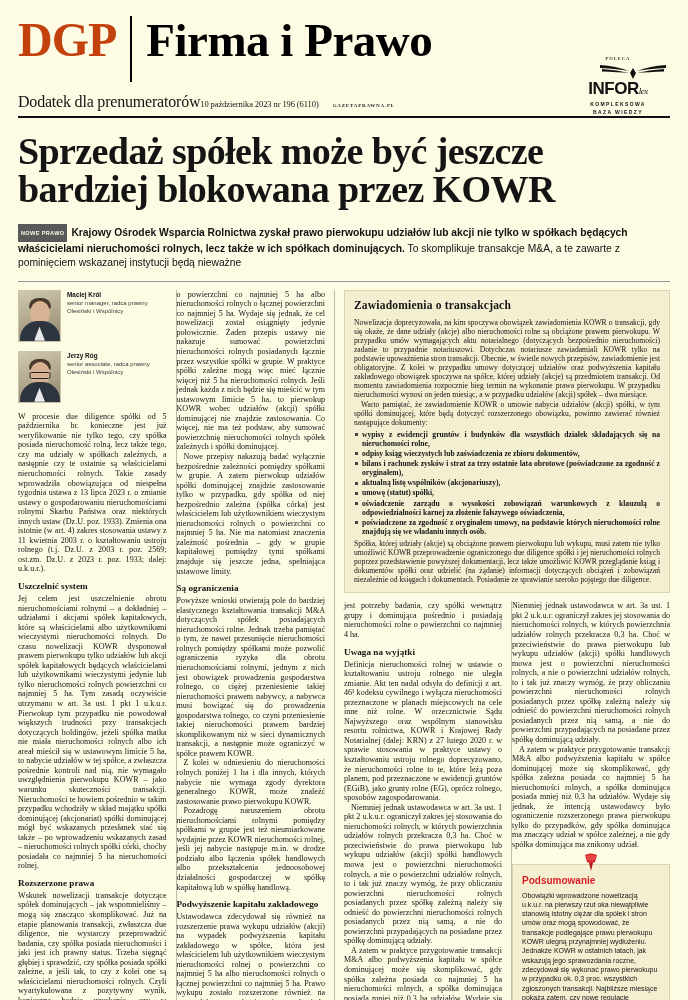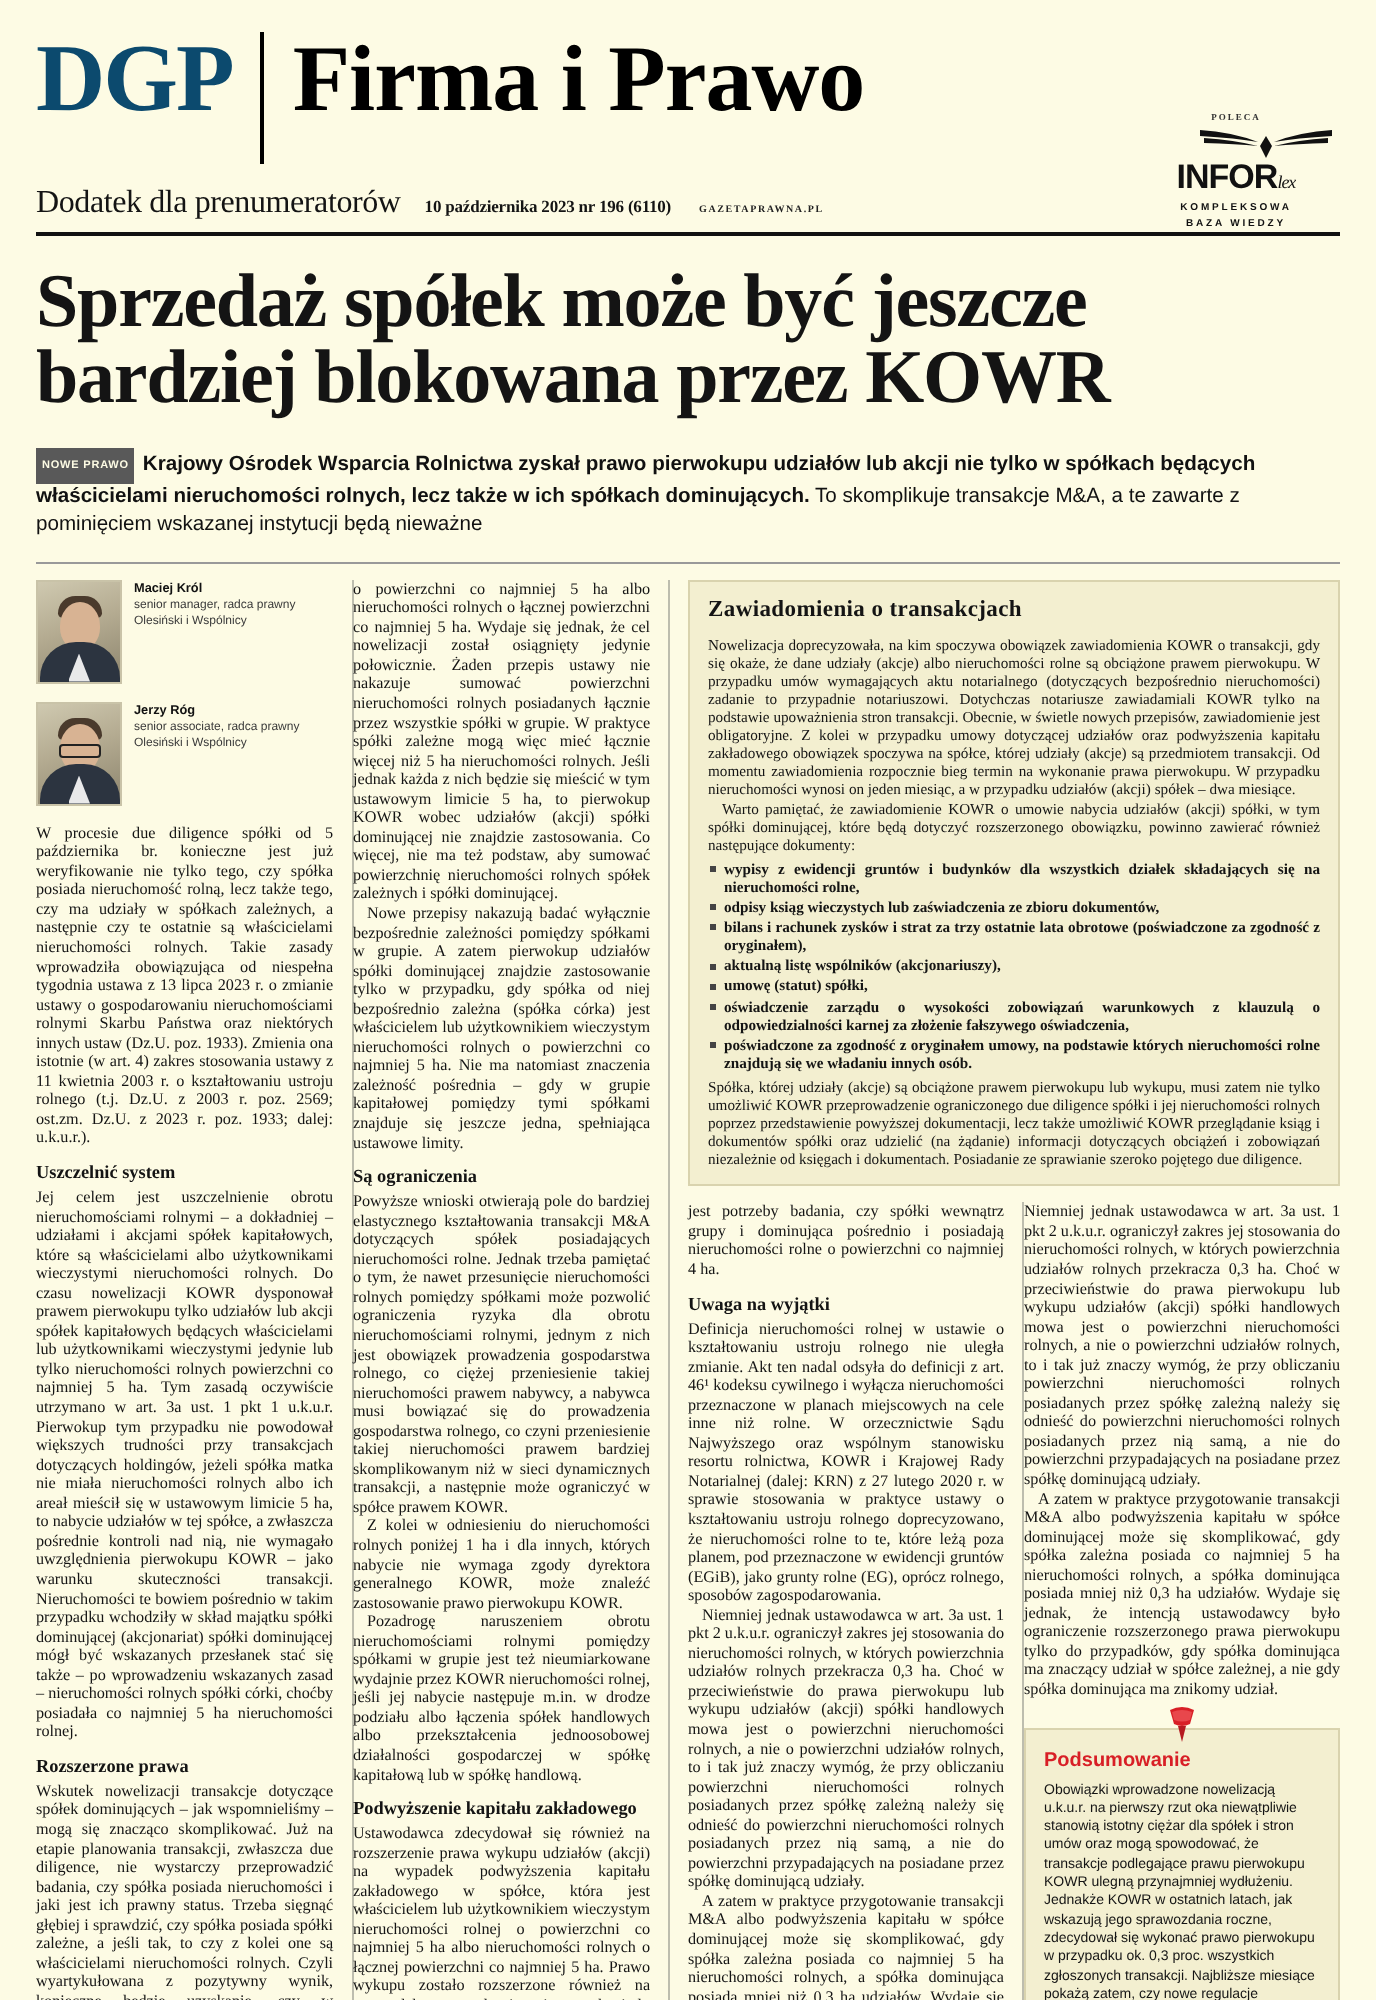--- a/index.html
+++ b/index.html
@@ -12,34 +12,34 @@
     position:relative;
   }
   .page{width:688px;height:1000px;position:relative;box-sizing:border-box;padding:0 18px;}
 
   
   .masthead{position:relative;height:118px;}
   .logo-row{display:flex;align-items:flex-start;padding-top:18px;}
   .dgp{
     font-family:"Liberation Serif", serif;
     font-weight:bold;font-size:48px;line-height:44px;
-    letter-spacing:-1px;color:#0c4a6e;
+    letter-spacing:-1px;color:#c2410c;
   }
   .divider-v{
     width:2px;background:#000;margin:0 14px;height:66px;align-self:flex-start;
     margin-top:-2px;
   }
   .section-title{
     font-family:"Liberation Serif", serif;
     font-weight:bold;font-size:47px;line-height:44px;color:#000;
     letter-spacing:-0.5px;
   }
   .sub-row{display:flex;align-items:baseline;margin-top:11px;}
   .sub-title{font-weight:normal;font-size:16px;letter-spacing:-0.2px;}
-  .issue-line{font-size:8.5px;font-weight:bold;margin-left:12px;letter-spacing:-0.1px;}
+  .issue-line{font-size:8.5px;font-weight:normal;margin-left:0;letter-spacing:-0.1px;}
   .site-url{font-size:5px;font-weight:bold;letter-spacing:.8px;margin-left:14px;color:#222;}
 
   .infor-block{
     position:absolute;right:0;top:56px;width:104px;text-align:center;
   }
   .poleca{font-size:4.5px;font-weight:bold;letter-spacing:1px;color:#333;margin-bottom:1px;}
   .infor-wings{display:block;margin-left:auto;margin-right:2px;}
   .infor-word{
     font-family:"Liberation Sans", sans-serif;font-weight:bold;
     font-size:17px;letter-spacing:-0.5px;line-height:17px;color:#111;

